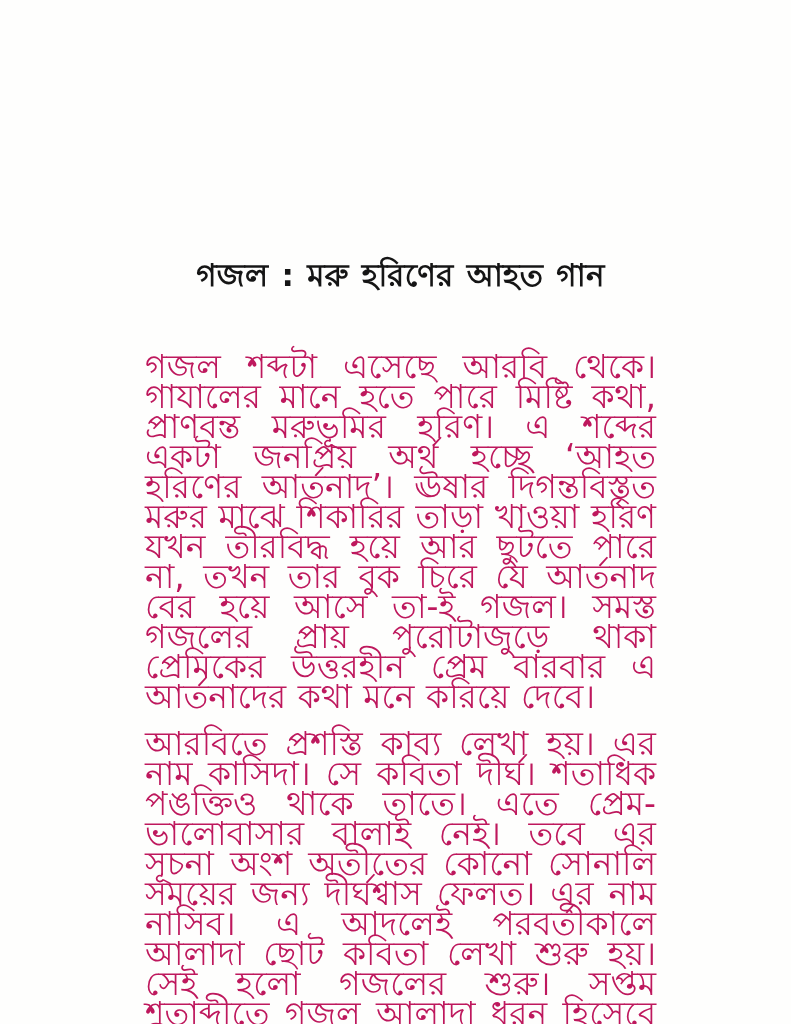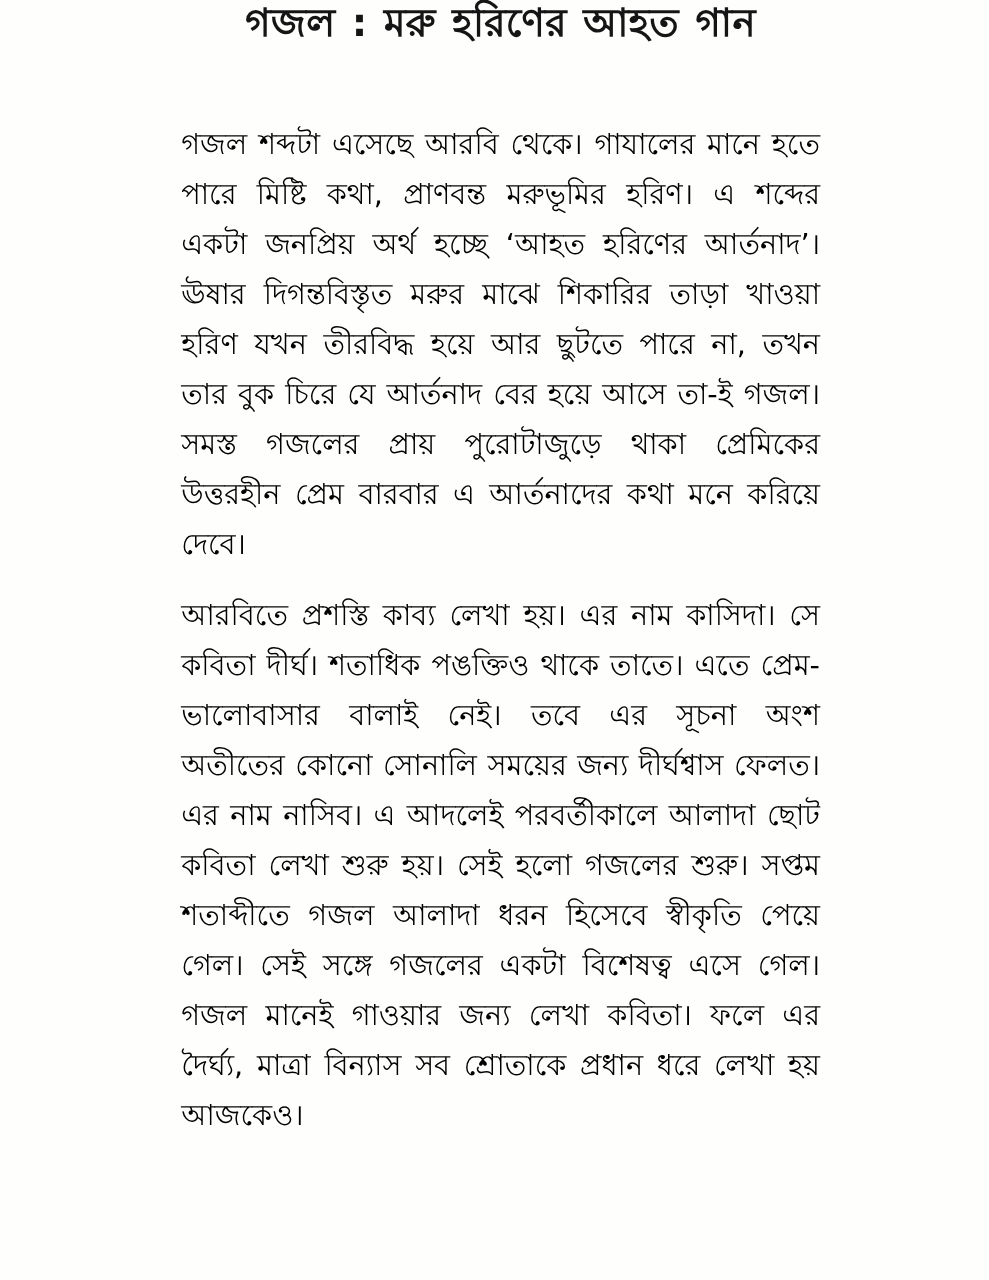--- a/index.html
+++ b/index.html
@@ -21,38 +21,39 @@
     overflow: hidden;
   }
   .text-column {
     position: absolute;
     left: 145px;
     top: 0;
     width: 511px;
   }
   .chapter-title {
     margin: 0;
+    padding-top: 256px;
     text-align: center;
     font-size: 31px;
     font-weight: 700;
     line-height: 1.25;
     letter-spacing: 0.3px;
     color: #151515;
     word-spacing: 2px;
   }
   .body-text {
     margin-top: 57px;
   }
   .para {
     margin: 0 0 17px 0;
-    font-size: 23px;
-    line-height: 40px;
+    font-size: 33px;
+    line-height: 30px;
     text-align: justify;
     text-justify: inter-word;
-    color: #000000;
+    color: #be185d;
     word-spacing: 1px;
   }
   .para:last-child {
     margin-bottom: 0;
   }
 </style>
 </head>
 <body>
 
 <div class="page">

